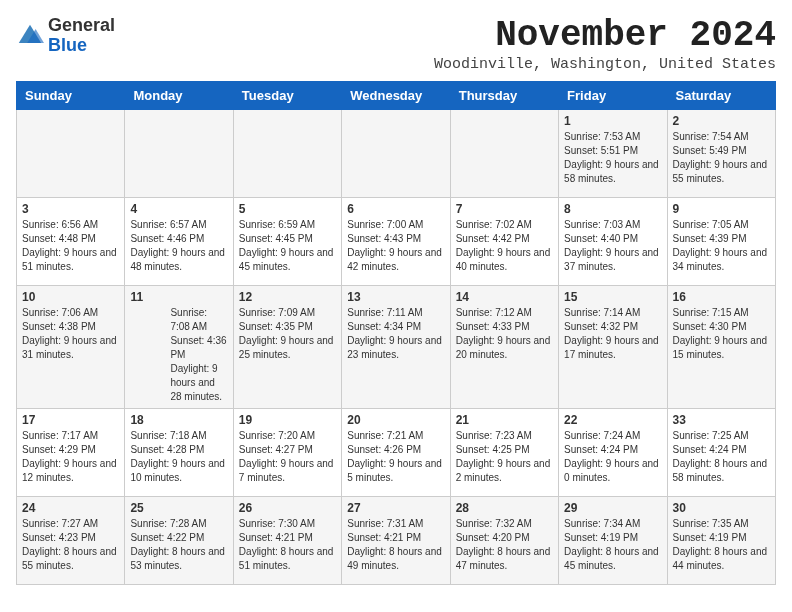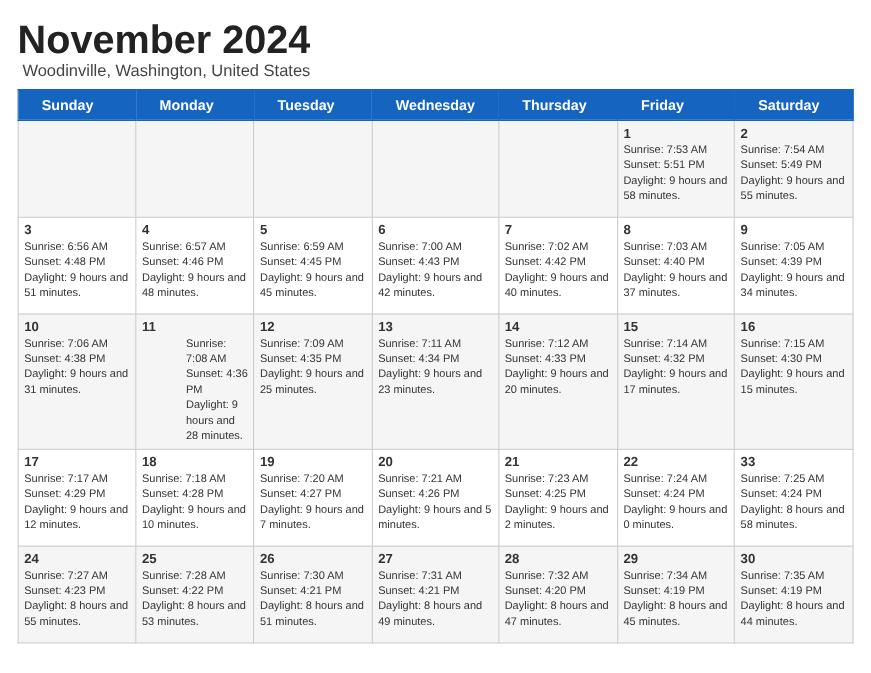--- a/index.html
+++ b/index.html
@@ -27,41 +27,42 @@
       line-height: 1.1;
     }
     .logo-text .general { color: #333; }
     .logo-text .blue { color: #1565c0; }
     .logo-icon {
       width: 28px;
       height: 28px;
     }
     .title-section {
       text-align: right;
+      font-family: Liberation Mono, monospace;
     }
     .month-title {
       font-size: 36px;
       font-weight: bold;
       color: #222;
       line-height: 1.1;
     }
     .location {
       font-size: 15px;
       color: #444;
     }
     .calendar {
       width: 100%;
       border-collapse: collapse;
       border: 1px solid #ccc;
     }
     .calendar th {
       background: #1565c0;
       color: #fff;
       text-align: left;
-      padding: 6px 21px;
+      padding: 6px 8px;
       font-size: 13px;
       border: 1px solid #1565c0;
     }
     .calendar td {
       border: 1px solid #ccc;
       vertical-align: top;
       padding: 4px 5px;
       font-size: 10.5px;
       color: #333;
       width: calc(100%/7);
@@ -86,20 +87,30 @@
       color: #333;
     }
     .empty-cell {
       background: #f5f5f5;
     }
   </style>
 </head>
 <body>
 
 <div class="header">
+  <div class="logo">
+    <svg class="logo-icon" viewBox="0 0 40 40" xmlns="http://www.w3.org/2000/svg">
+      <polygon points="20,4 36,30 4,30" fill="#1a6eb5" opacity="0.85"></polygon>
+      <polygon points="28,10 40,30 16,30" fill="#1565c0" opacity="0.6"></polygon>
+    </svg>
+    <div class="logo-text">
+      <div class="general">General</div>
+      <div class="blue">Blue</div>
+    </div>
+  </div>
   <div class="title-section">
     <div class="month-title">November 2024</div>
     <div class="location">Woodinville, Washington, United States</div>
   </div>
 </div>
 
 <table class="calendar">
   <thead>
     <tr>
     <th>Sunday</th>

